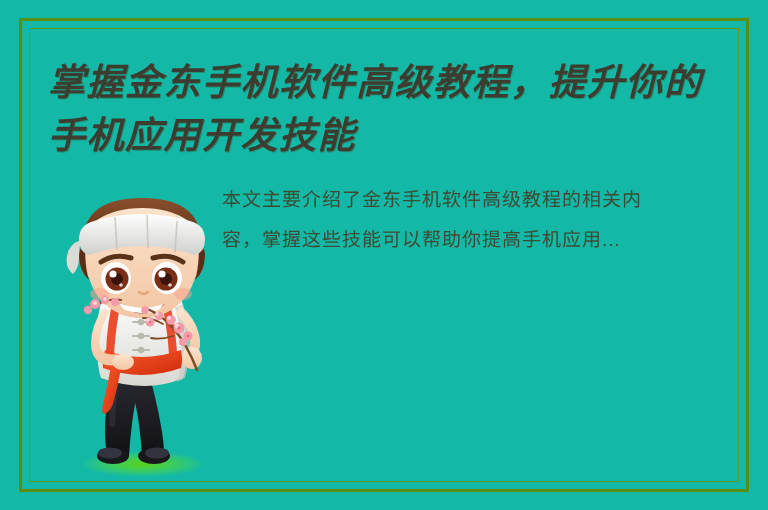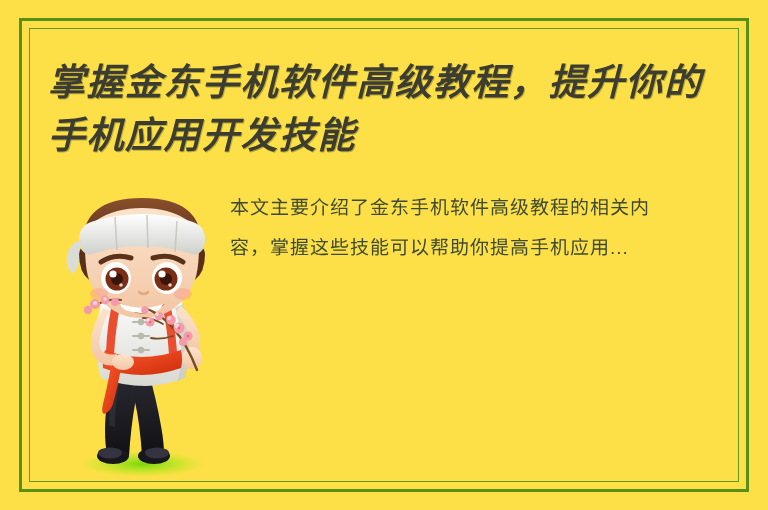--- a/index.html
+++ b/index.html
@@ -11,21 +11,21 @@
     width: 768px;
     height: 510px;
     overflow: hidden;
     font-family: "Liberation Sans", "DejaVu Sans", sans-serif;
   }
 
   .banner {
     position: relative;
     width: 768px;
     height: 510px;
-    background: #fde047;
+    background: #14b8a6;
     box-sizing: border-box;
     overflow: hidden;
   }
 
   
   .frame-outer {
     position: absolute;
     left: 19px;
     top: 18px;
     right: 19px;
@@ -61,21 +61,21 @@
     letter-spacing: 1.5px;
     text-shadow: 1px 1px 0 rgba(60,70,20,.35);
   }
 
   
   .summary {
     position: absolute;
     left: 222px;
     top: 180px;
     width: 420px;
-    margin: 8px;
+    margin: 0;
     color: #3f4a33;
     font-size: 19px;
     line-height: 2.13;
     letter-spacing: 1px;
   }
 
   
   .character {
     position: absolute;
     left: 55px;

